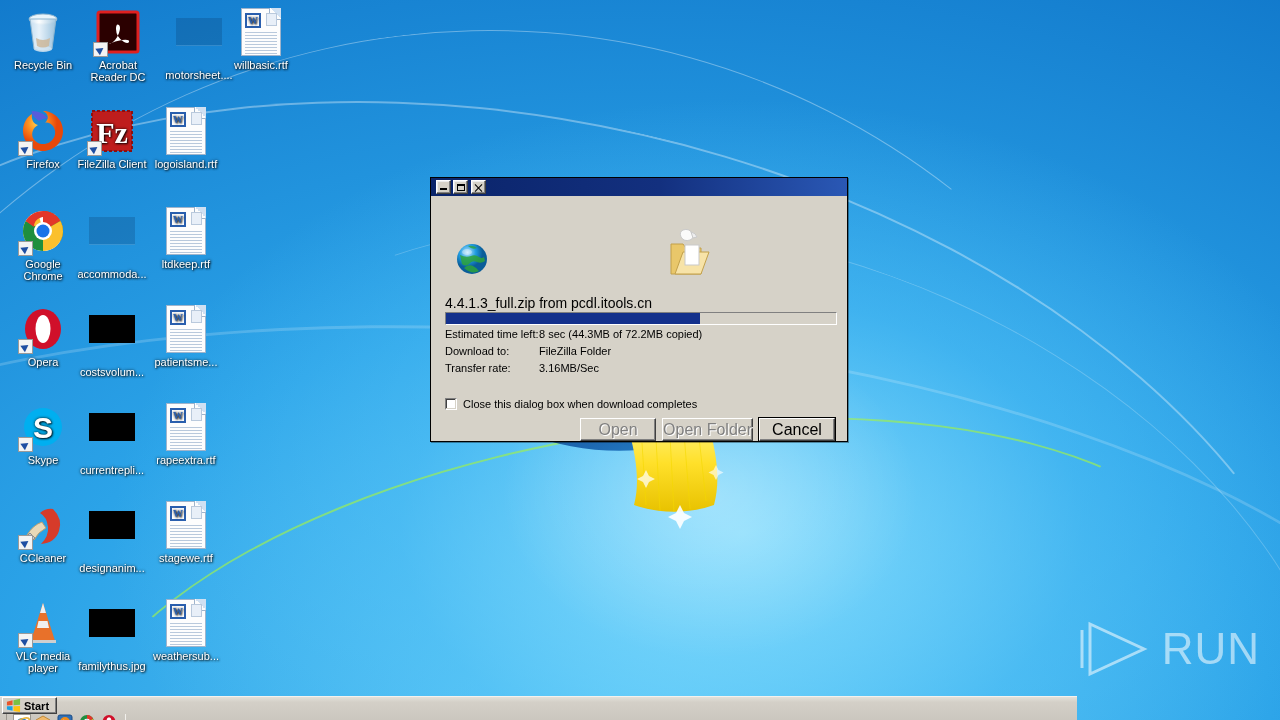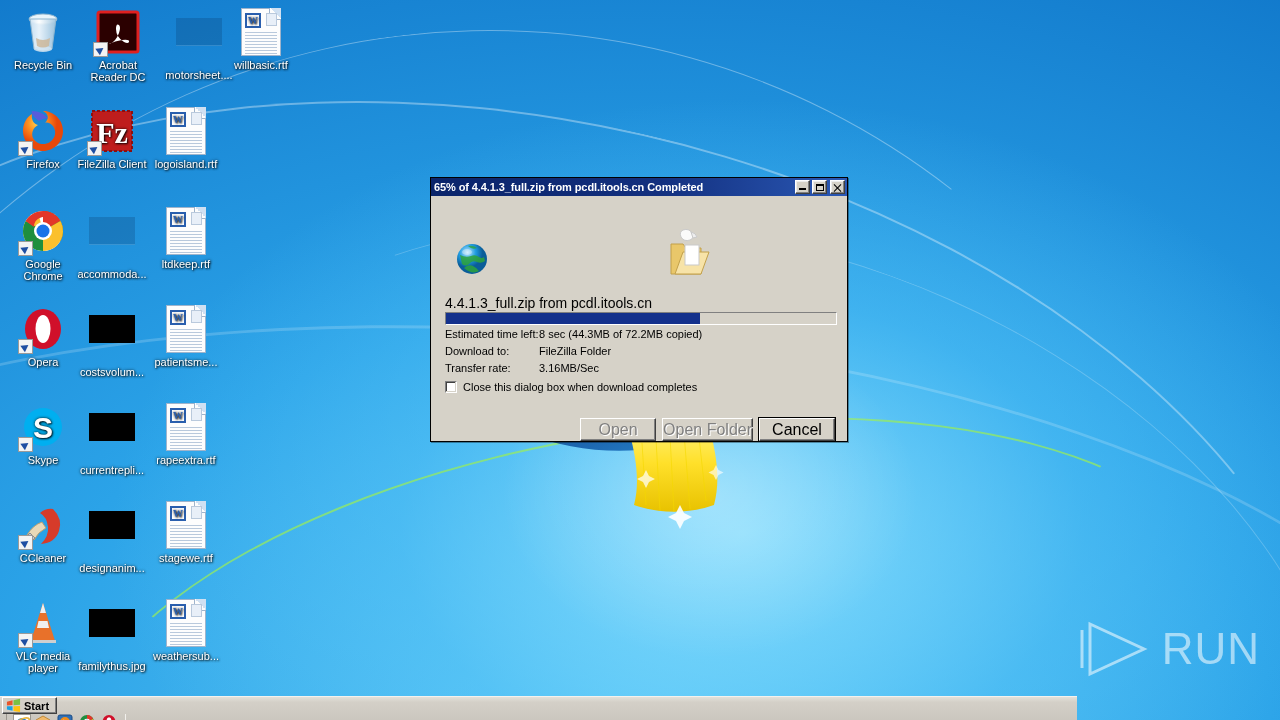--- a/index.html
+++ b/index.html
@@ -134,21 +134,21 @@
     border-right:1px solid #fff; border-bottom:1px solid #fff;
     overflow:hidden;
   }
   #progress-fill { height:100%; background:#14318c; }
   .dl-row { position:absolute; left:14px; font-size:11px; color:#000; white-space:nowrap; }
   .dl-row .k { display:inline-block; width:94px; }
   #row-eta { top:132px; }
   #row-to  { top:149px; }
   #row-rate{ top:166px; }
 
-  #dl-check { position:absolute; left:14px; top:185px; display:flex; align-items:center; font-size:11px; cursor:pointer; }
+  #dl-check { position:absolute; left:14px; top:202px; display:flex; align-items:center; font-size:11px; cursor:pointer; }
   #dl-check .box {
     width:12px; height:12px; background:#fff; margin-right:6px;
     border-top:1px solid #808080; border-left:1px solid #808080;
     border-right:1px solid #fff; border-bottom:1px solid #fff;
     box-shadow: inset -1px -1px 0 #d6d2c8, inset 1px 1px 0 #404040;
   }
 
   #dl-buttons { position:absolute; right:12px; top:222px; display:flex; gap:6px; }
   .dbtn {
     min-width:76px; height:23px; font-size:16px;
@@ -570,21 +570,20 @@
           </div>
       </div>
       <span class="lbl">weathersub...</span>
     </div>
 
   </div>
 
   <div id="dl-dialog">
 
     <div id="dl-titlebar">
-      <span id="dl-title">65% of 4.4.1.3_full.zip from pcdl.itools.cn Completed</span>
       <div class="tbtn">
           <span class="min-g"></span>
         </div>
       <div class="tbtn">
           <span class="max-g"></span>
         </div>
       <div class="tbtn close">
           <span class="x-g"></span>
           <span class="x-g2"></span>
         </div>

